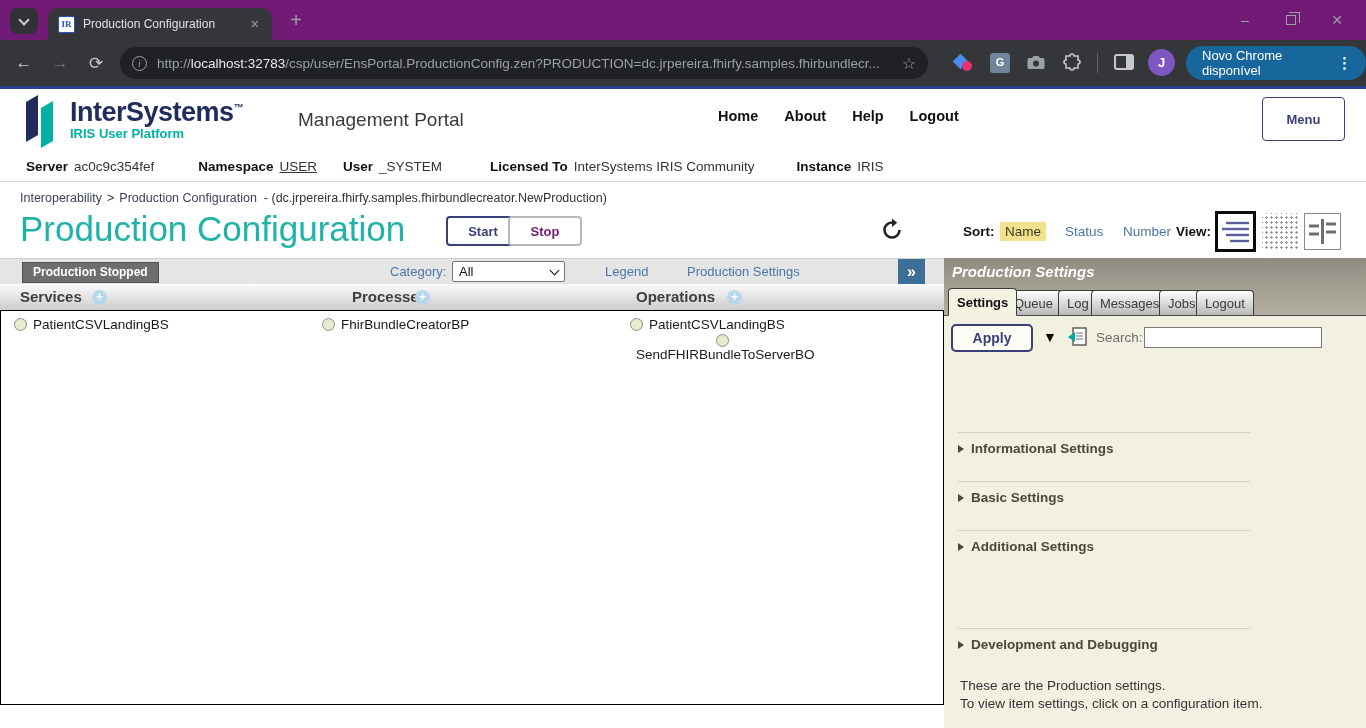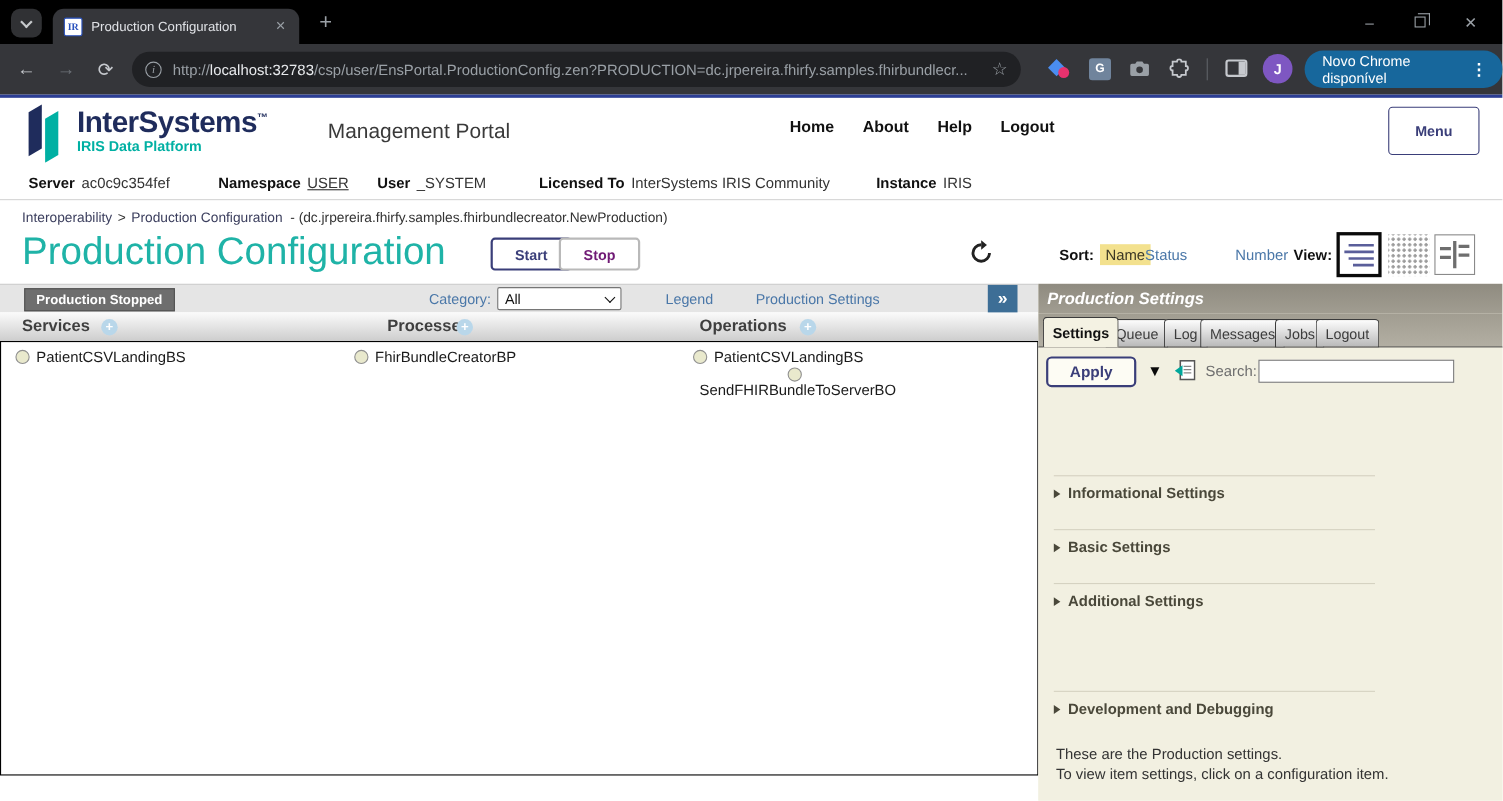--- a/index.html
+++ b/index.html
@@ -2,21 +2,21 @@
 <html><head>
 <meta charset="utf-8">
 <title>Production Configuration</title>
 <style>
   * { margin:0; padding:0; box-sizing:border-box; }
   html,body { width:1366px; height:728px; overflow:hidden; background:#fff;
               font-family:"Liberation Sans", sans-serif; }
   #app { position:relative; width:1366px; height:728px; background:#fff; }
 
   
-  .tabstrip { position:absolute; left:0; top:0; width:1366px; height:40px; background:#000000; }
+  .tabstrip { position:absolute; left:0; top:0; width:1366px; height:40px; background:#701a75; }
   .tab-search { position:absolute; left:10px; top:8px; width:28px; height:26px; border-radius:8px;
                 background:#303134; display:flex; align-items:center; justify-content:center; cursor:pointer; }
   .chev-down { width:8px; height:8px; border-right:2px solid #c7cacd; border-bottom:2px solid #c7cacd;
                transform:rotate(45deg); margin-top:-3px; }
   .btab { position:absolute; left:48px; top:8px; width:224px; height:32px; background:#35363a;
           border-radius:10px 10px 0 0; display:flex; align-items:center; padding:0 8px 0 10px; }
   .favicon { width:17px; height:17px; background:#fff; border:1px solid #2a52be; border-radius:2px;
              color:#2a52be; font-size:9px; font-weight:bold; display:flex; align-items:center;
              justify-content:center; font-family:"Liberation Serif", serif; flex:0 0 auto; }
   .btab-title { color:#dfe1e5; font-size:12px; margin-left:8px; flex:1 1 auto; white-space:nowrap;
@@ -96,21 +96,21 @@
   .page-title { position:absolute; left:20px; top:209px; font-size:35px; color:#1fb3a7; letter-spacing:0; }
   .pg-btn { position:absolute; top:216px; width:74px; height:30px; border-radius:4px; background:#fff;
             font-size:13px; font-weight:bold; display:flex; align-items:center; justify-content:center;
             cursor:pointer; }
   .start-btn { left:446px; border:2px solid #3a3e79; color:#3a3e79; }
   .stop-btn { left:508px; border:2px solid #b9b9b9; color:#701a75; }
   .refresh-ic { position:absolute; left:880px; top:218px; width:24px; height:24px; cursor:pointer; }
   .sort-label { position:absolute; left:963px; top:224px; font-size:13.5px; font-weight:bold; color:#111; }
   .sort-opt { position:absolute; top:222px; font-size:13.5px; cursor:pointer; padding:2px 5px; }
   .sort-name { left:1000px; background:#f3e18e; color:#3c3825; }
-  .sort-status { left:1036px; color:#4a77a8; }
+  .sort-status { left:1060px; color:#4a77a8; }
   .sort-number { left:1118px; color:#4a77a8; }
   .view-label { position:absolute; left:1176px; top:224px; font-size:13.5px; font-weight:bold; color:#111; }
   .view-ic { position:absolute; top:211px; cursor:pointer; }
   .view-list { left:1215px; width:41px; height:41px; background:#fff; border:3px solid #0a0a0a;
                display:flex; align-items:center; justify-content:center; }
   .view-grid { left:1262px; width:38px; height:38px; top:213px;
                background-image:radial-gradient(#9a9a9a 1.3px, transparent 1.4px);
                background-size:5px 5px; background-position:2px 2px; }
   .view-split { left:1304px; width:37px; height:37px; top:213px; background:#fff; border:1px solid #8a8a8a;
                 display:flex; align-items:center; justify-content:center; }
@@ -245,21 +245,21 @@
   <div class="blue-line"></div>
 
   <div class="portal-header">
     <div class="logo">
       <svg width="36" height="54" viewBox="0 0 36 54">
         <polygon points="2,8 14,1 14,41 2,48" fill="#1f2c5c"></polygon>
         <polygon points="17,14 29,7 29,47 17,54" fill="#00b0a3"></polygon>
       </svg>
       <div class="logo-text">
         <div class="brand"><span>InterSystems</span><sup>™</sup></div>
-        <div class="tagline">IRIS Data Platform</div>
+        <div class="tagline">IRIS User Platform</div>
       </div>
     </div>
     <div class="mp-title">Management Portal</div>
     <div class="portal-nav">
       <a>Home</a>
       <a>About</a>
       <a>Help</a>
       <a>Logout</a>
     </div>
     <div class="menu-btn">Menu</div>

